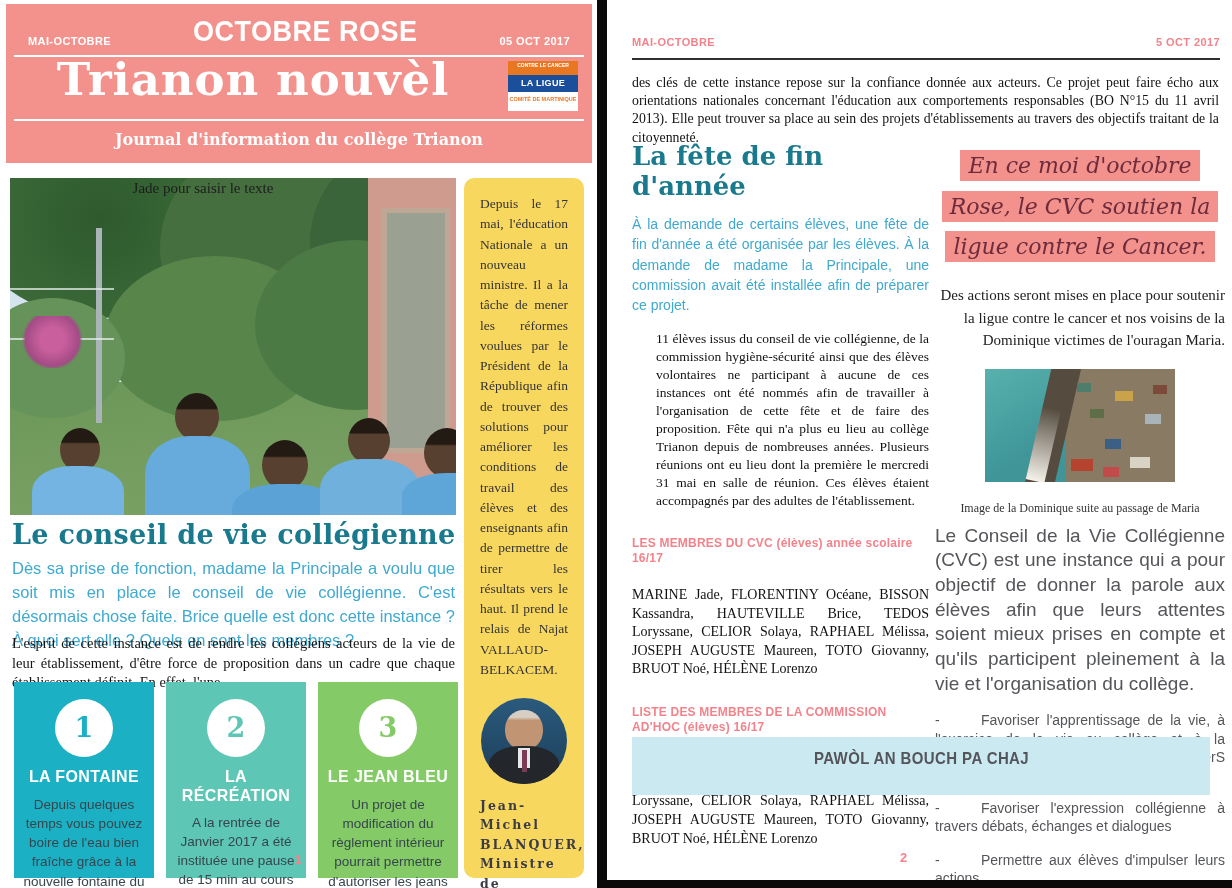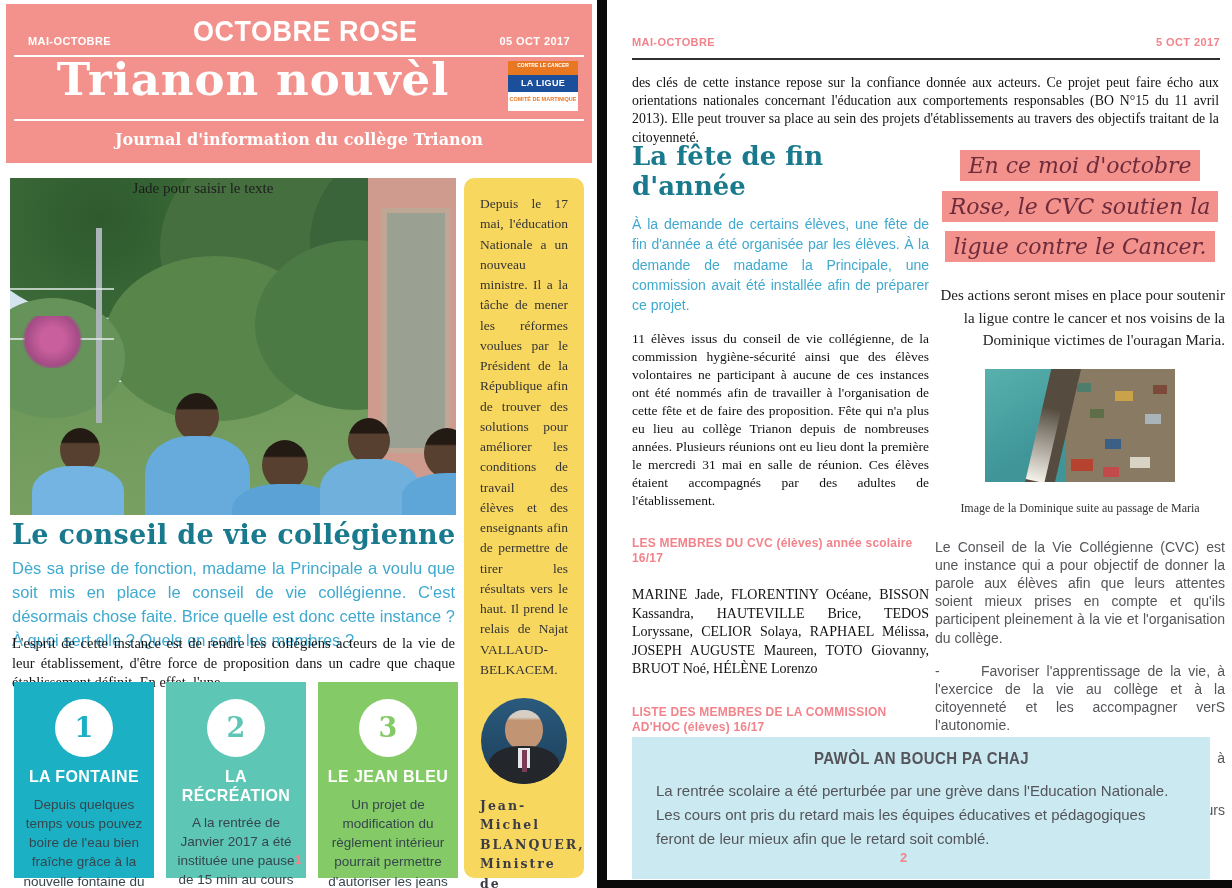--- a/index.html
+++ b/index.html
@@ -72,38 +72,38 @@
   .rp-bottom-bar{position:absolute;left:0;bottom:0;width:625px;height:8px;background:#0a0a0a;}
   .rp-head{position:absolute;left:25px;right:12px;top:36px;display:flex;justify-content:space-between;
            font-weight:bold;font-size:11px;letter-spacing:.4px;}
   .rp-rule{position:absolute;left:25px;right:12px;top:58px;border-top:2px solid #2f2f2f;}
   .rp-intro{position:absolute;left:25px;right:13px;top:74px;font-family:"Liberation Serif",serif;
             font-size:13.8px;line-height:1.32;color:#111;text-align:justify;}
   .col-left{position:absolute;left:25px;top:141px;width:297px;}
   .fete-heading{font-family:"DejaVu Serif",serif;font-weight:bold;font-size:26px;}
   .fete-lede{margin-top:13px;font-size:14px;line-height:1.45;text-align:justify;}
   .fete-body{margin-top:15px;font-family:"Liberation Serif",serif;font-size:13.5px;line-height:1.33;
-             color:#111;text-align:justify;}
+             color:#111;text-align:justify;margin-left:24px;}
   .pink-heading{margin-top:26px;font-weight:bold;font-size:12px;letter-spacing:.2px;transform:scaleY(1.05);}
   .names{margin-top:22px;font-family:"Liberation Serif",serif;font-size:14px;line-height:1.33;
          color:#111;text-align:justify;}
   .col-right{position:absolute;left:328px;top:146px;width:290px;}
   .script-highlight{text-align:center;font-family:"DejaVu Serif",serif;font-style:italic;
                     font-size:22px;line-height:1.85;}
   .script-highlight span{padding:3px 8px;-webkit-box-decoration-break:clone;box-decoration-break:clone;}
   .support{margin-top:16px;font-family:"Liberation Serif",serif;font-size:15px;line-height:1.5;
            color:#222;text-align:right;}
   .dominica{width:190px;height:113px;margin:17px auto 0 auto;position:relative;overflow:hidden;background:#897a64;}
   .sea{position:absolute;left:0;top:0;bottom:0;width:42%;background:linear-gradient(150deg,#58b1ad,#3f9598 70%);}
   .beach{position:absolute;left:28%;top:-15%;width:15%;height:135%;background:#554b3f;transform:rotate(13deg);}
   .surf{position:absolute;left:26%;top:34%;width:10%;height:66%;background:linear-gradient(rgba(255,255,255,0),#f4f2ea);transform:rotate(13deg);}
   .roof{position:absolute;}
   .dominica-caption{margin-top:19px;text-align:center;font-family:"Liberation Serif",serif;font-size:12px;color:#333;}
   .cvc-q{margin-top:26px;font-size:14px;color:#55565a;}
-  .cvc-text{margin-top:22px;font-size:14px;line-height:1.3;color:#55565a;text-align:justify;}
+  .cvc-text{margin-top:8px;font-size:19px;line-height:1.3;color:#55565a;text-align:justify;}
   .bullet{margin-top:15px;font-size:14px;line-height:1.3;color:#55565a;text-align:justify;}
   .dash{display:inline-block;width:46px;}
   .pawol{position:absolute;left:25px;top:737px;width:578px;box-sizing:border-box;padding:13px 23px 28px 24px;}
   .pawol-heading{text-align:center;font-weight:bold;font-size:15px;color:#54555a;letter-spacing:.4px;transform:scaleY(1.08);}
   .pawol-text{margin-top:12px;font-size:15px;line-height:1.6;color:#54555a;}
 </style>
 </head>
 <body>
 
 <div class="page-left">
@@ -233,19 +233,18 @@
     <div class="cvc-text">Le Conseil de la Vie Collégienne (CVC) est une instance qui a pour objectif de donner la parole aux élèves afin que leurs attentes soient mieux prises en compte et qu'ils participent pleinement à la vie et l'organisation du collège.</div>
     <div class="bullet"><span class="dash">-</span><span>Favoriser l'apprentissage de la vie, à l'exercice de la vie au collège et à la citoyenneté et les accompagner verS l'autonomie.</span></div>
     <div class="bullet"><span class="dash">-</span><span>Favoriser l'expression collégienne à travers débats, échanges et dialogues</span></div>
     <div class="bullet"><span class="dash">-</span><span>Permettre aux élèves d'impulser leurs actions</span></div>
     <div class="bullet"><span class="dash">-</span><span>Valoriser leurs initiatives</span></div>
 
   </div>
 
   <div class="pawol" style="background-color: rgb(203, 233, 241);">
     <div class="pawol-heading">PAWÒL AN BOUCH PA CHAJ</div>
-    <div class="pawol-text">La rentrée scolaire a été perturbée par une grève dans l'Education Nationale.  Les cours ont pris du retard mais les équipes éducatives et pédagogiques feront de leur mieux afin que le retard soit comblé.</div>
   </div>
 
   <div class="pagenum abs" style="left: 293px; top: 850px; color: rgb(242, 131, 139);">2</div>
 
   <div class="rp-bottom-bar"></div>
 </div>
 
 </body></html>

